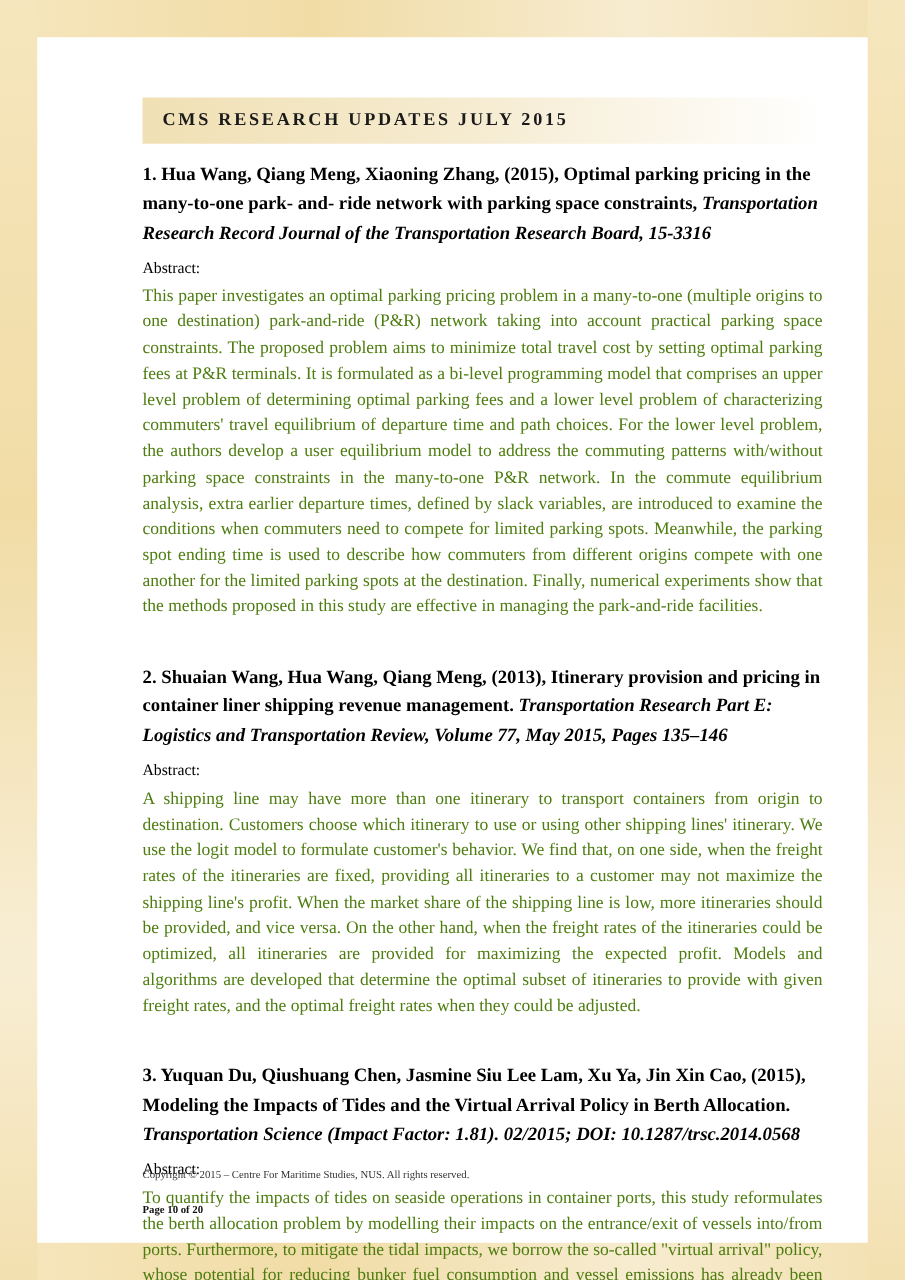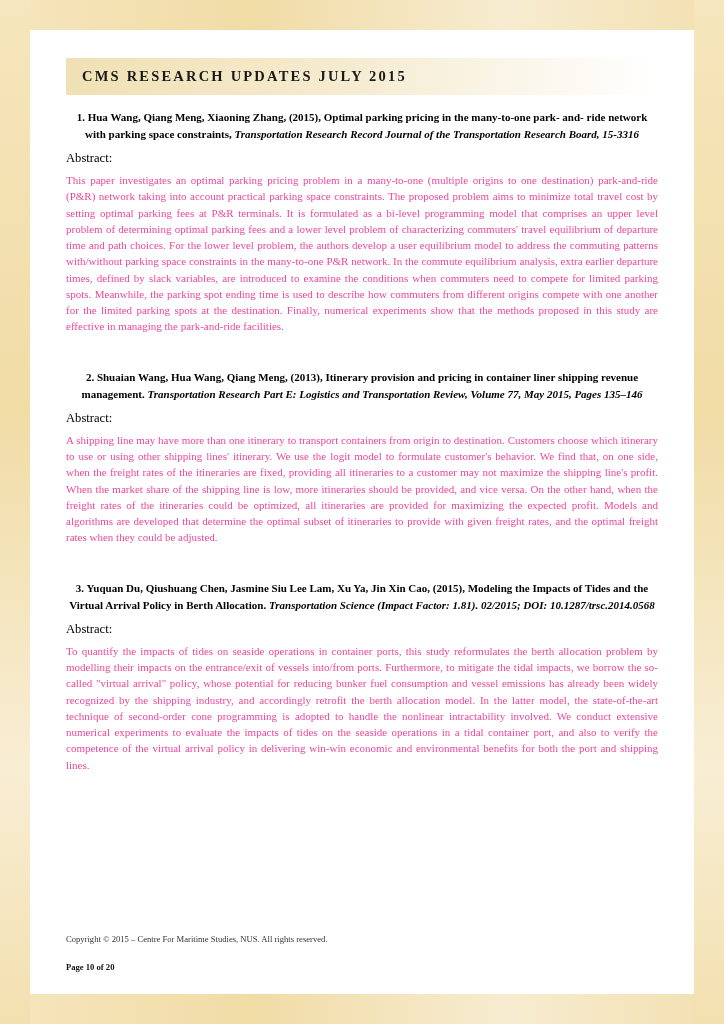--- a/index.html
+++ b/index.html
@@ -49,24 +49,25 @@
     position: absolute;
     left: 30px;
     top: 30px;
     width: 664px;
     height: 964px;
     background: #ffffff;
     box-sizing: border-box;
     padding: 0;
   }
   .inner {
-    padding: 28px 36px 0 36px;
+    padding: 48px 36px 0 36px;
     box-sizing: border-box;
     height: 100%;
     position: relative;
+    margin-left: 48px;
   }
   .doc-header {
     background: linear-gradient(to right, #f0e0b4 0%, #f6ecd2 50%, #ffffff 100%);
     padding: 10px 0 10px 16px;
     margin-bottom: 14px;
   }
   .doc-header .title {
     font-family: "Liberation Serif", serif;
     font-weight: bold;
     font-size: 14.5px;
@@ -80,39 +81,39 @@
     font-size: 12.5px;
     padding: 4px 8px;
     margin-bottom: 12px;
     font-family: "Liberation Serif", serif;
   }
   .entry {
     margin-bottom: 18px;
   }
   .entry-title {
     font-weight: bold;
-    font-size: 11px;
+    font-size: 15px;
     line-height: 1.55;
     color: #000000;
     margin-bottom: 8px;
-    text-align: center;
+    text-align: left;
   }
   .entry-title .journal {
     font-style: italic;
   }
   .abstract-label {
     font-weight: normal;
     font-size: 12.6px;
     margin-bottom: 6px;
   }
   .abstract-text {
-    font-size: 11px;
+    font-size: 14px;
     line-height: 1.48;
     text-align: justify;
-    color: #ec4899;
+    color: #4d7c0f;
   }
   .spacer-lg { height: 16px; }
   .footer {
     position: absolute;
     left: 36px;
     right: 36px;
     bottom: 22px;
     display: flex;
     justify-content: flex-end;
     align-items: baseline;

